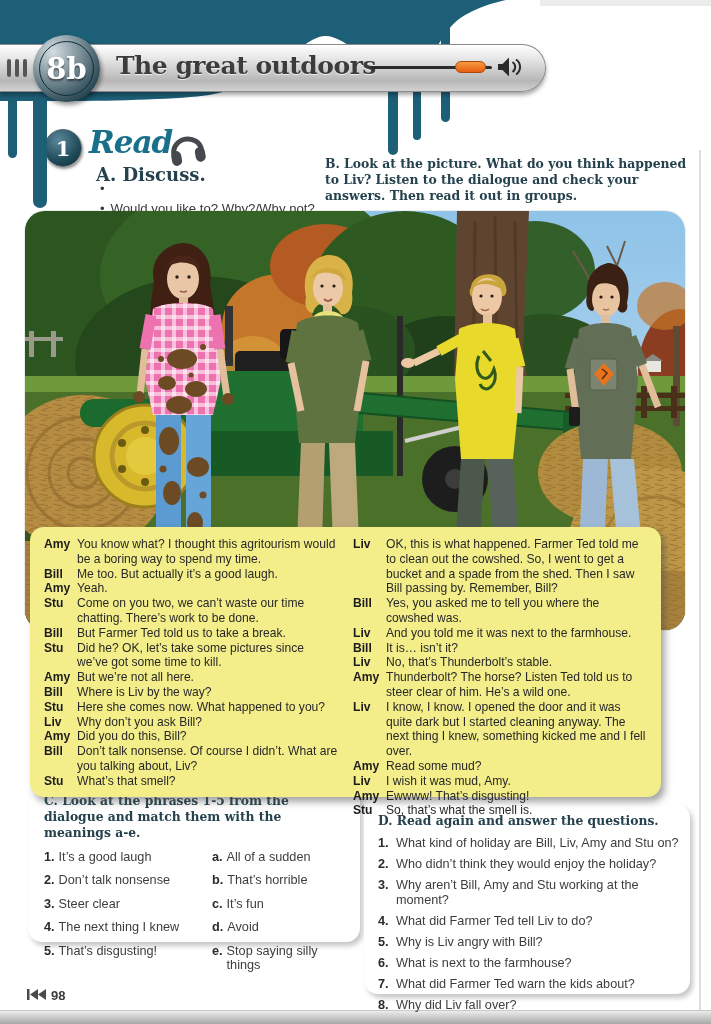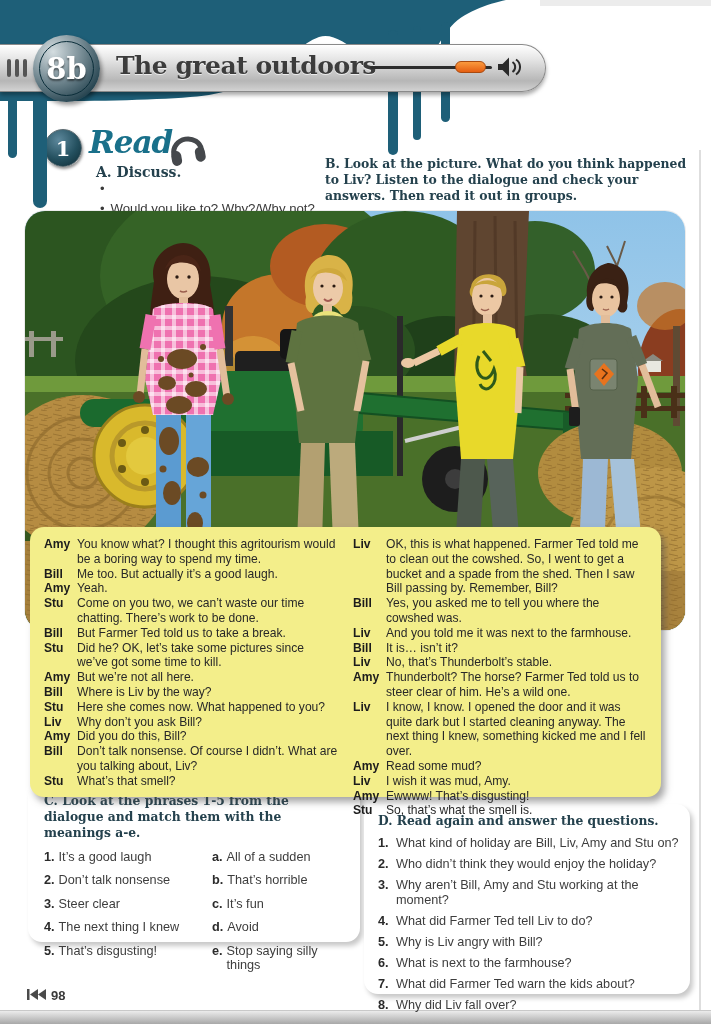--- a/index.html
+++ b/index.html
@@ -42,21 +42,21 @@
   
   .sec-circle { position:absolute; left:44px; top:129px; width:38px; height:38px; border-radius:50%;
                 background:radial-gradient(circle at 38% 28%, #5d889c, #24505f 55%, #0f2d37 95%);
                 border:1px solid #5a6a70; display:flex; align-items:center; justify-content:center;
                 box-shadow:1px 2px 3px rgba(0,0,0,.45); }
   .sec-circle b { color:#fff; font-size:21px; font-family:"DejaVu Serif", serif; }
   .read-title { position:absolute; left:89px; top:124px; font-family:"DejaVu Serif", serif;
                 font-weight:bold; font-style:italic; font-size:31px; color:#19708a; letter-spacing:-1px; }
   .headphones { position:absolute; left:168px; top:130px; }
   .a-heading { position:absolute; left:96px; top:164px; font-family:"DejaVu Serif", serif;
-               font-weight:bold; font-size:14px; color:#24414d; }
+               font-weight:bold; font-size:18px; color:#24414d; }
   .a-bullets { position:absolute; left:100px; top:181px; width:250px; }
   .a-bullets .b-item { display:flex; gap:6px; font-size:13.2px; color:#3a3a3a; margin-bottom:4.5px; }
   .a-bullets .dot { font-size:13px; color:#3a3a3a; }
   .b-heading { position:absolute; left:325px; top:156px; width:364px; font-family:"DejaVu Serif", serif;
                font-weight:bold; font-size:12.4px; line-height:1.3; color:#24414d; }
 
   
   .photo { position:absolute; left:25px; top:211px; width:660px; height:419px; border-radius:20px;
            overflow:hidden; z-index:1; box-shadow:0 0 0 1px rgba(0,0,0,.08); }
 
@@ -462,21 +462,21 @@
           <span class="txt">It is… isn’t it?</span>
         </div>
 
         <div class="dlg-row">
           <span class="spk">Liv</span>
           <span class="txt">No, that’s Thunderbolt’s stable.</span>
         </div>
 
         <div class="dlg-row">
           <span class="spk">Amy</span>
-          <span class="txt">Thunderbolt? The horse? Farmer Ted told us to steer clear of him. He’s a wild one.</span>
+          <span class="txt">Thunderbolt? The horse? Listen Ted told us to steer clear of him. He’s a wild one.</span>
         </div>
 
         <div class="dlg-row">
           <span class="spk">Liv</span>
           <span class="txt">I know, I know. I opened the door and it was quite dark but I started cleaning anyway. The next thing I knew, something kicked me and I fell over.</span>
         </div>
 
         <div class="dlg-row">
           <span class="spk">Amy</span>
           <span class="txt">Read some mud?</span>

